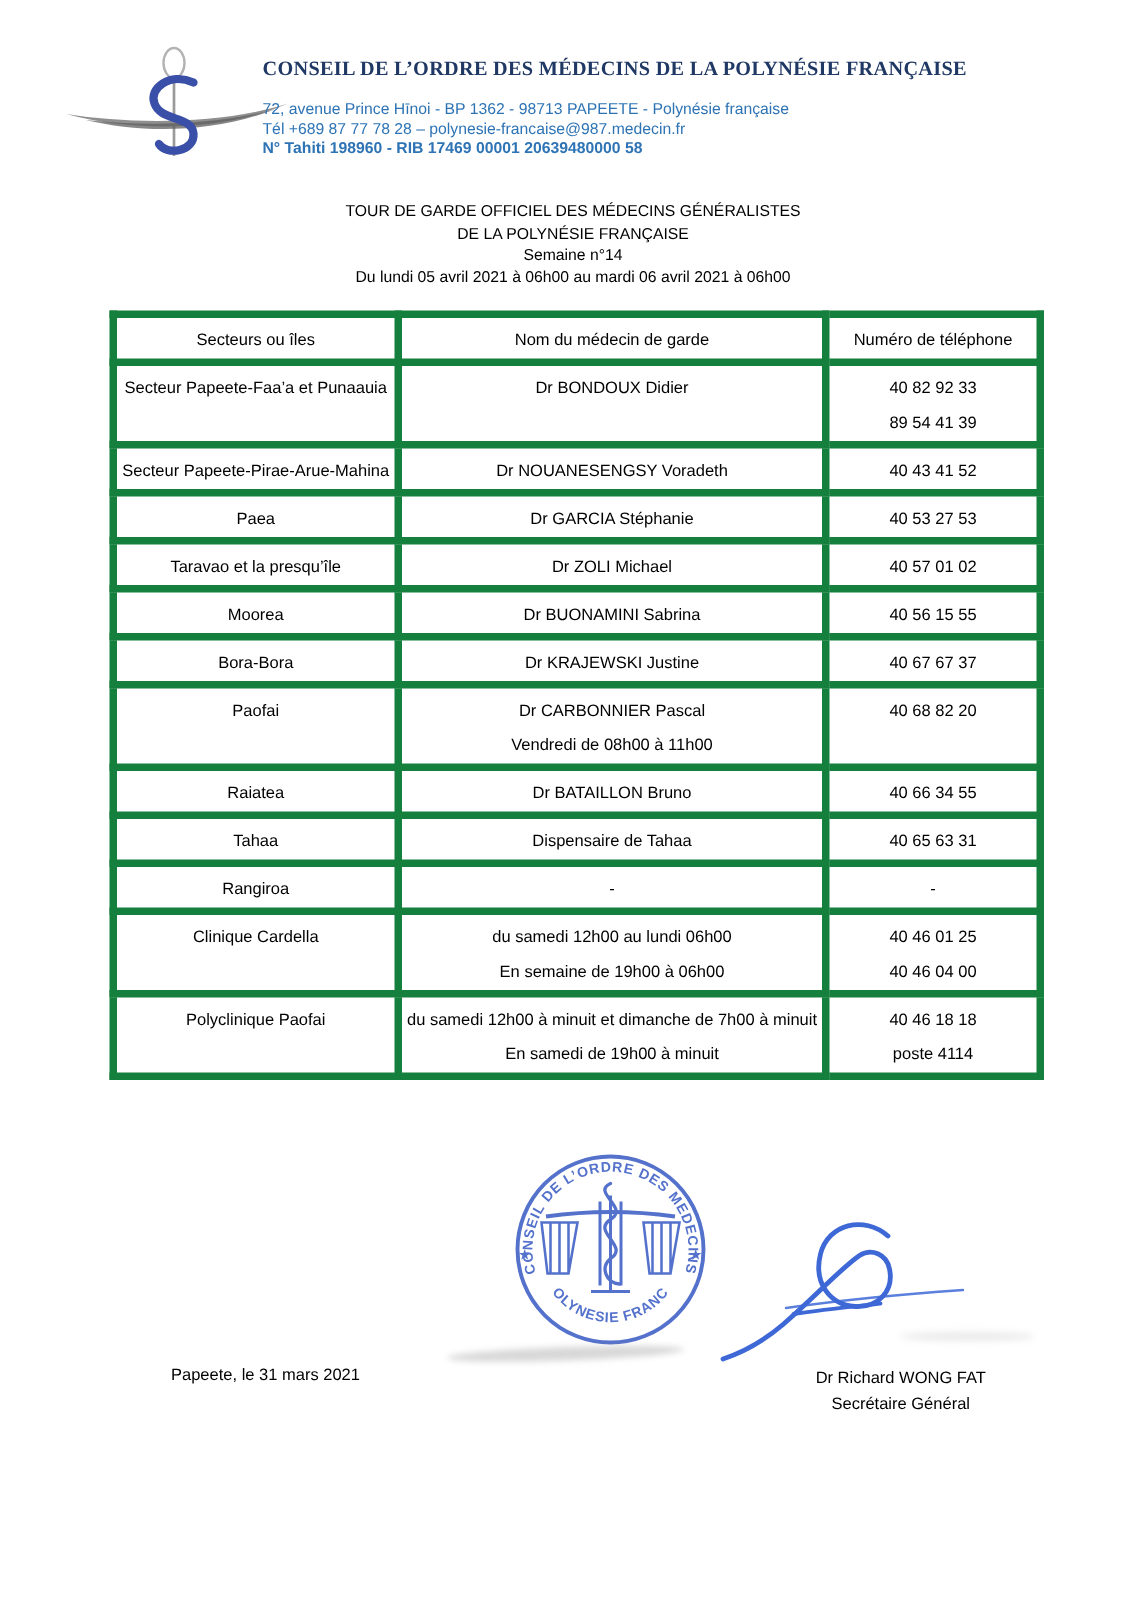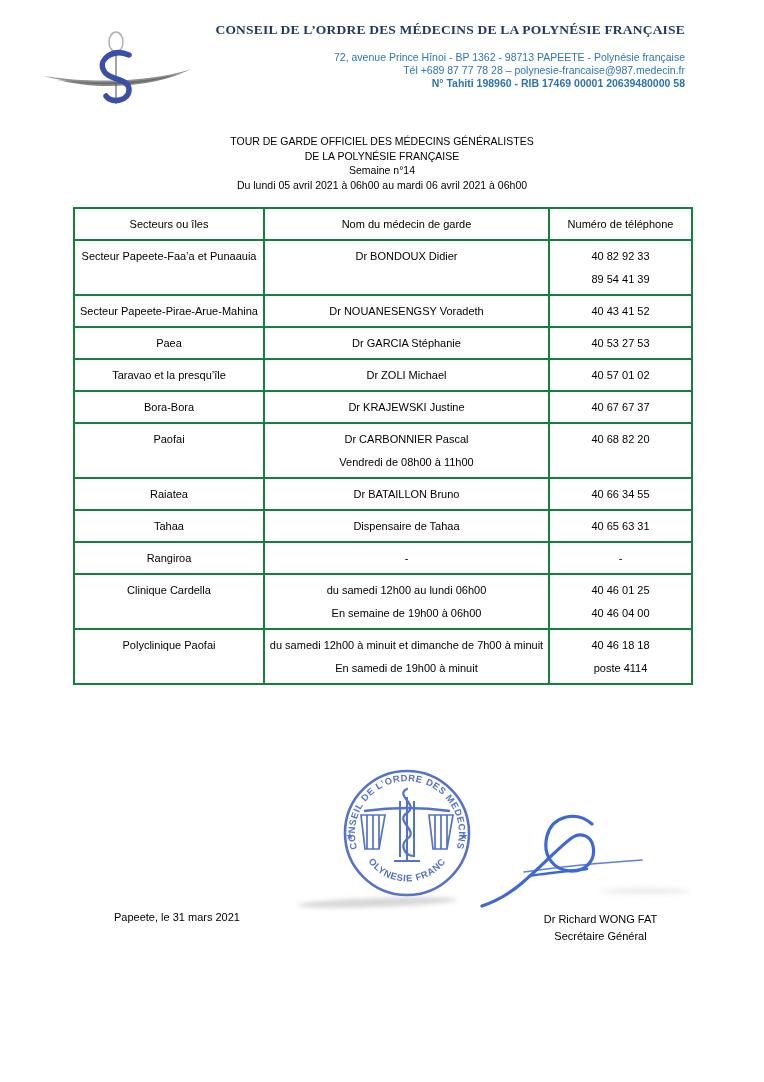--- a/index.html
+++ b/index.html
@@ -3,37 +3,37 @@
 <meta charset="utf-8">
 <style>
   html,body { margin:0; padding:0; background:#ffffff; }
   .page {
     position:relative; width:764px; height:1082px; background:#ffffff;
     font-family:"Liberation Sans", sans-serif; color:#000; overflow:hidden;
   }
 
   
   .logo { position:absolute; left:43px; top:30px; width:150px; height:88px; }
-  .org-block { position:absolute; left:175px; top:22px; width:510px; text-align:right; }
+  .org-block { position:absolute; left:175px; top:38px; width:510px; text-align:left; }
   .org-name {
     font-family:"Liberation Serif", serif; font-weight:bold; font-size:13.5px;
     letter-spacing:0.2px; line-height:16px;
   }
   .org-lines { margin-top:13px; font-size:10.5px; line-height:13px; }
   .org-lines .bold { font-weight:bold; }
 
   
   .doc-title { position:absolute; left:0; top:134px; width:764px; text-align:center;
     font-size:10.5px; line-height:14.5px; color:#000; }
 
   
   .doc-table { position:absolute; left:73px; top:207px; }
   table { border-collapse:collapse; table-layout:fixed; width:618px; }
   th, td {
-    border:2px solid #15803d; text-align:center; vertical-align:top;
+    border:5px solid #15803d; text-align:center; vertical-align:top;
     padding:4px 2px 0 2px; font-size:11px; font-weight:normal; overflow:hidden;
   }
   .cell-line { line-height:23px; white-space:nowrap; }
   tr.h32 { height:32px; } tr.h55 { height:55px; }
 
   
   .stamp { position:absolute; left:334px; top:763px; width:146px; height:140px; opacity:0.88; }
   .signature { position:absolute; left:474px; top:808px; width:176px; height:106px; }
   .smudge {
     position:absolute; left:298px; top:898px; width:158px; height:9px;
@@ -140,20 +140,31 @@
             </td>
             <td>
               <div class="cell-line">Dr ZOLI Michael</div>
             </td>
             <td>
               <div class="cell-line">40 57 01 02</div>
             </td>
           </tr>
           <tr class="h32">
             <td>
+              <div class="cell-line">Moorea</div>
+            </td>
+            <td>
+              <div class="cell-line">Dr BUONAMINI Sabrina</div>
+            </td>
+            <td>
+              <div class="cell-line">40 56 15 55</div>
+            </td>
+          </tr>
+          <tr class="h32">
+            <td>
               <div class="cell-line">Bora-Bora</div>
             </td>
             <td>
               <div class="cell-line">Dr KRAJEWSKI Justine</div>
             </td>
             <td>
               <div class="cell-line">40 67 67 37</div>
             </td>
           </tr>
           <tr class="h55">

